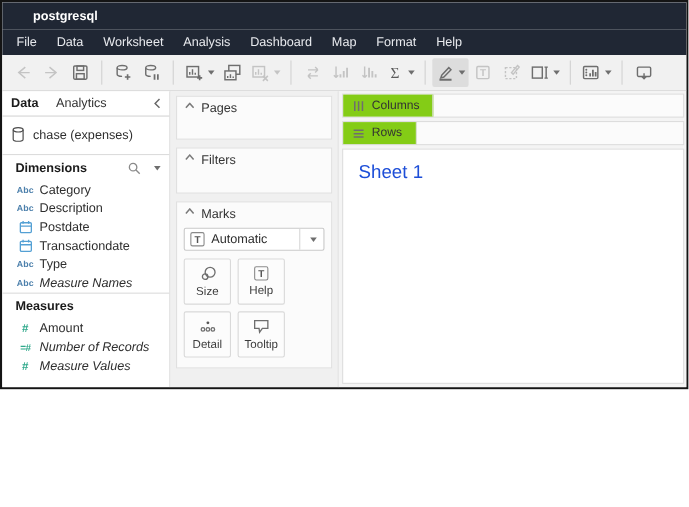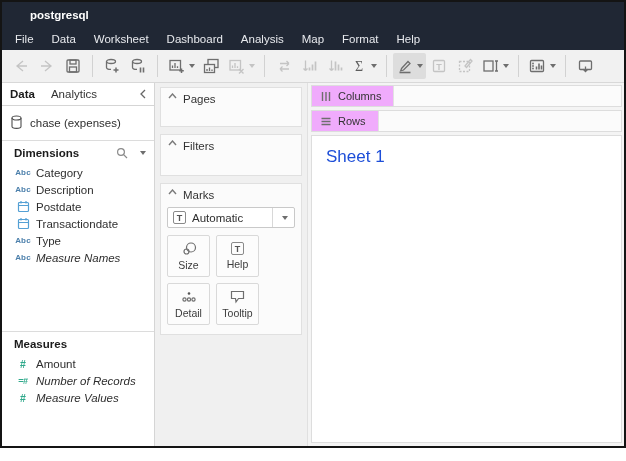--- a/index.html
+++ b/index.html
@@ -1,17 +1,17 @@
 <!DOCTYPE html>
 <html><head>
 <meta charset="utf-8">
 <style>
   * { margin:0; padding:0; box-sizing:border-box; }
   body { font-family:"Liberation Sans", sans-serif; background:#fff; }
-  .app { width:626px; height:448px; border:2px solid #141414; display:flex; flex-direction:column; background:#fff; overflow:hidden; }
+  .app { width:626px; height:354px; border:2px solid #141414; display:flex; flex-direction:column; background:#fff; overflow:hidden; }
 
   
   .titlebar { background:#202734; height:25px; display:flex; align-items:center; padding-left:28px; flex:0 0 auto; }
   .titlebar .title { color:#fff; font-size:11.5px; font-weight:bold; }
   .menubar { background:#202734; height:23px; display:flex; align-items:center; padding-left:4px; flex:0 0 auto; }
   .menu-item { color:#e8eaee; font-size:11.5px; padding:0 9px; height:100%; display:flex; align-items:center; cursor:default; }
 
   
   .toolbar { background:#f1f1f1; height:33px; border-bottom:1px solid #d8d8d8; display:flex; align-items:center; padding:0 6px; flex:0 0 auto; }
   .tbtn { height:26px; min-width:26px; padding:0 3px; display:flex; align-items:center; justify-content:center; border-radius:2px; }
@@ -65,41 +65,41 @@
   .marks-grid { display:flex; flex-wrap:wrap; gap:6px; padding:0 6px; }
   .mark-btn { width:43px; height:42px; background:#fcfcfc; border:1px solid #d9d9d9; border-radius:2px; display:flex; flex-direction:column; align-items:center; justify-content:center; gap:3px; }
   .mark-btn .mlabel { font-size:10.5px; color:#3c3c3c; }
   .mark-btn svg { stroke:#6e6e6e; fill:none; stroke-width:1.2; }
   .dotgrid { display:flex; flex-wrap:wrap; width:11px; gap:2px; }
   .dotgrid i { width:4px; height:4px; border-radius:50%; display:block; }
 
   
   .canvas-area { flex:1; background:#f4f4f4; display:flex; flex-direction:column; min-width:0; padding:2px 2px 3px 3px; }
   .shelf { height:22px; flex:0 0 auto; border:1px solid #ddd; background:#fbfbfb; display:flex; align-items:center; margin-bottom:3px; }
-  .shelf-label { display:flex; align-items:center; gap:6px; padding:0 12px 0 8px; height:100%; background:#f0abfc; border-right:1px solid #e2e2e2; font-size:11px; color:#333; }
+  .shelf-label { display:flex; align-items:center; gap:6px; padding:0 12px 0 8px; height:100%; background:#84cc16; border-right:1px solid #e2e2e2; font-size:11px; color:#333; }
   .shelf-label svg { stroke:#6e6e6e; fill:none; stroke-width:1.4; }
   .shelf-drop { flex:1; }
   .sheet { flex:1; border:1px solid #ddd; background:#fff; padding:11px 0 0 14px; }
   .sheet-title { font-size:17px; color:#1d4ed8; }
 </style>
 </head>
 <body>
 
 <div class="app">
 
   <div class="titlebar">
     <span class="title">postgresql</span>
   </div>
 
   <div class="menubar">
     <span class="menu-item">File</span>
     <span class="menu-item">Data</span>
     <span class="menu-item">Worksheet</span>
+    <span class="menu-item">Analysis</span>
     <span class="menu-item">Dashboard</span>
-    <span class="menu-item">Analysis</span>
     <span class="menu-item">Map</span>
     <span class="menu-item">Format</span>
     <span class="menu-item">Help</span>
   </div>
 
   <div class="toolbar">
     <div class="tbtn disabled">
       <svg width="18" height="18">
           <path d="M11 4 L5 9 L11 14 M5 9 H15"></path>
         </svg>

